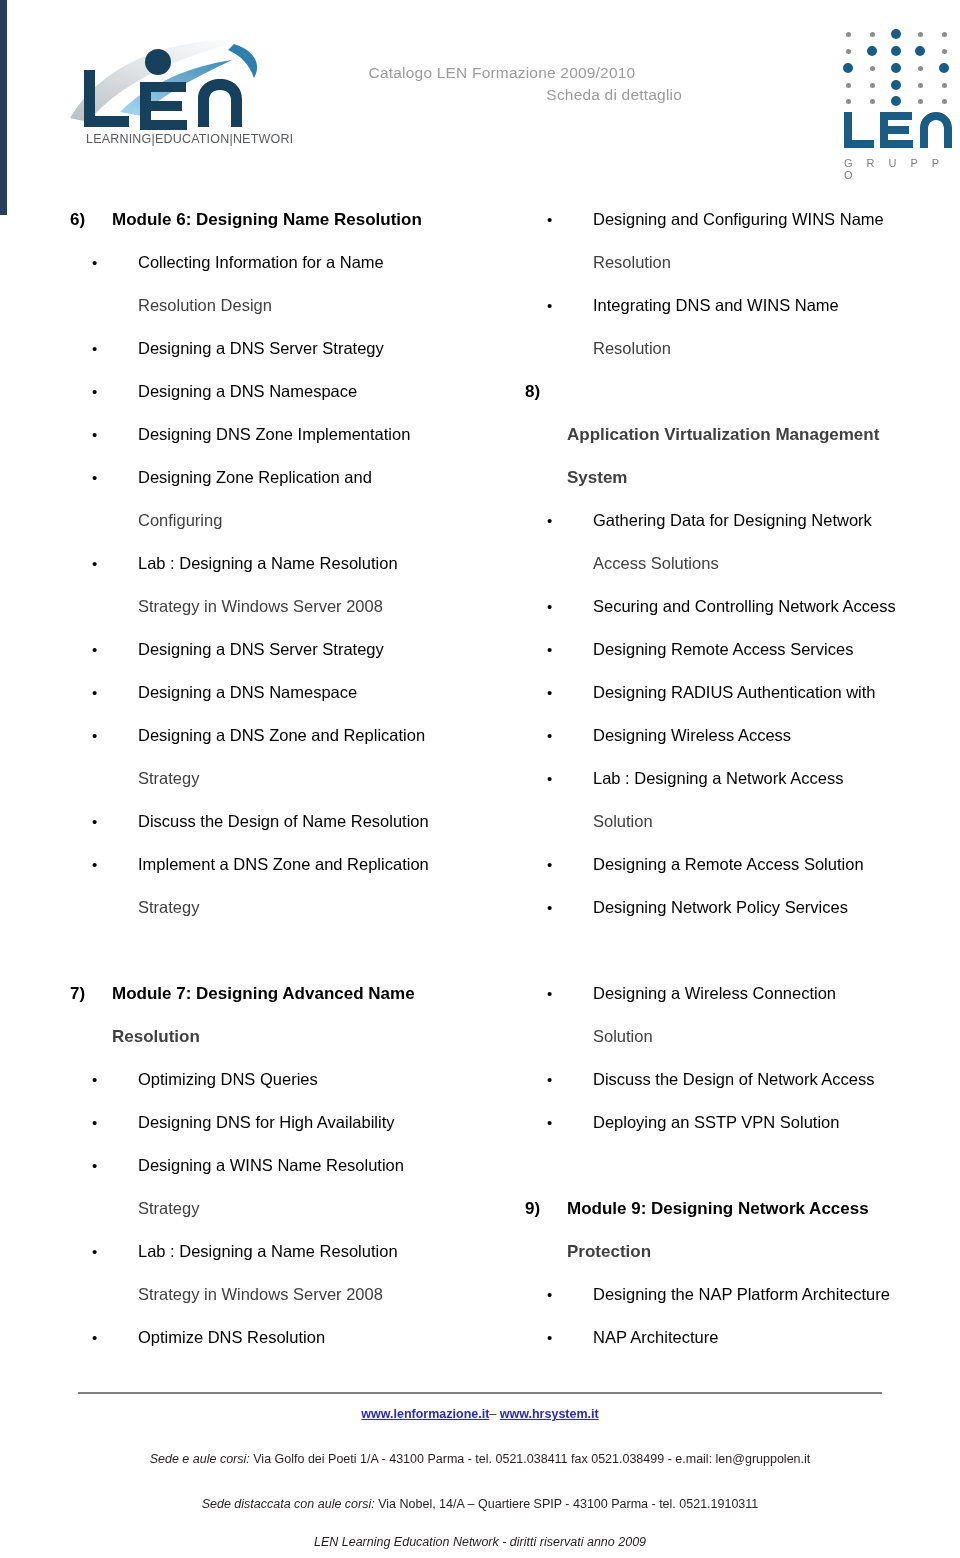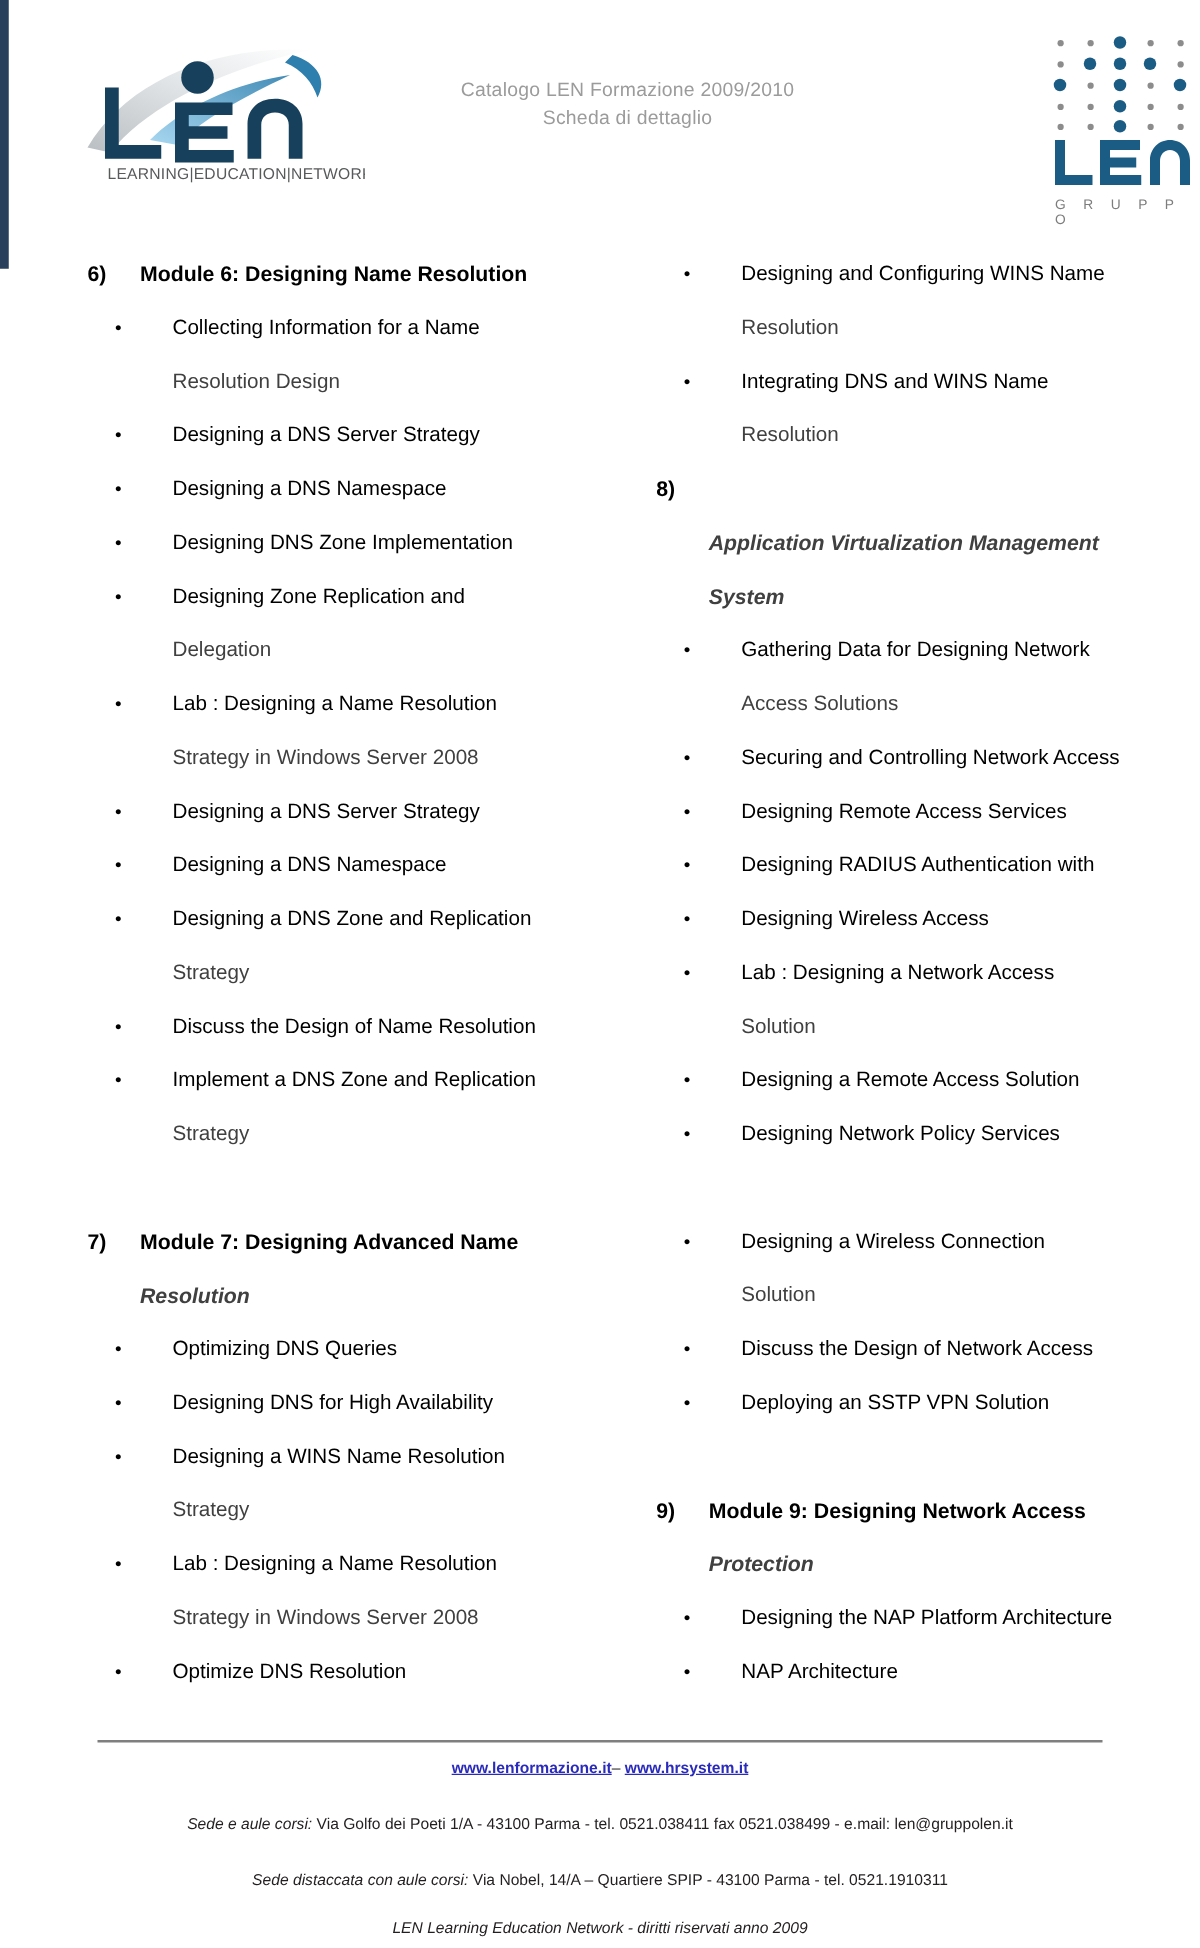--- a/index.html
+++ b/index.html
@@ -50,21 +50,21 @@
     position: absolute;
     left: 322px;
     top: 62px;
     width: 360px;
     text-align: center;
     color: #9b9b9b;
     font-size: 15.5px;
     line-height: 22px;
     letter-spacing: 0.2px;
   }
-  .catalog-title .line2 { display: block; }
+  .catalog-title .line2 { display: block; text-align: right; }
 
   
   .gruppo-logo {
     position: absolute;
     left: 838px;
     top: 28px;
     width: 124px;
     height: 150px;
   }
   .dot-grid {
@@ -148,21 +148,21 @@
   }
   .bullet-text { flex: 1 1 auto; }
 
   
   .cont-line {
     font-size: 16.5px;
     line-height: 43px;
     padding-left: 68px;
     color: #404040;
   }
-  .cont-line.bold { font-weight: bold; font-size: 17px; padding-left: 42px; font-style: italic; }
+  .cont-line.bold { font-weight: bold; font-size: 17px; padding-left: 42px; }
 
   .spacer-line { height: 43px; }
 
   
   .footer {
     position: absolute;
     left: 0;
     top: 1392px;
     width: 960px;
   }
@@ -313,21 +313,21 @@
         <span class="bullet-text">Designing a DNS Namespace</span>
       </div>
       <div class="bullet-item">
         <span class="bullet-mark">•</span>
         <span class="bullet-text">Designing DNS Zone Implementation</span>
       </div>
       <div class="bullet-item">
         <span class="bullet-mark">•</span>
         <span class="bullet-text">Designing Zone Replication and</span>
       </div>
-      <div class="cont-line">Delegation</div>
+      <div class="cont-line">Configuring</div>
       <div class="bullet-item">
         <span class="bullet-mark">•</span>
         <span class="bullet-text">Lab : Designing a Name Resolution</span>
       </div>
       <div class="cont-line">Strategy in Windows Server 2008</div>
       <div class="bullet-item">
         <span class="bullet-mark">•</span>
         <span class="bullet-text">Designing a DNS Server Strategy</span>
       </div>
       <div class="bullet-item">

